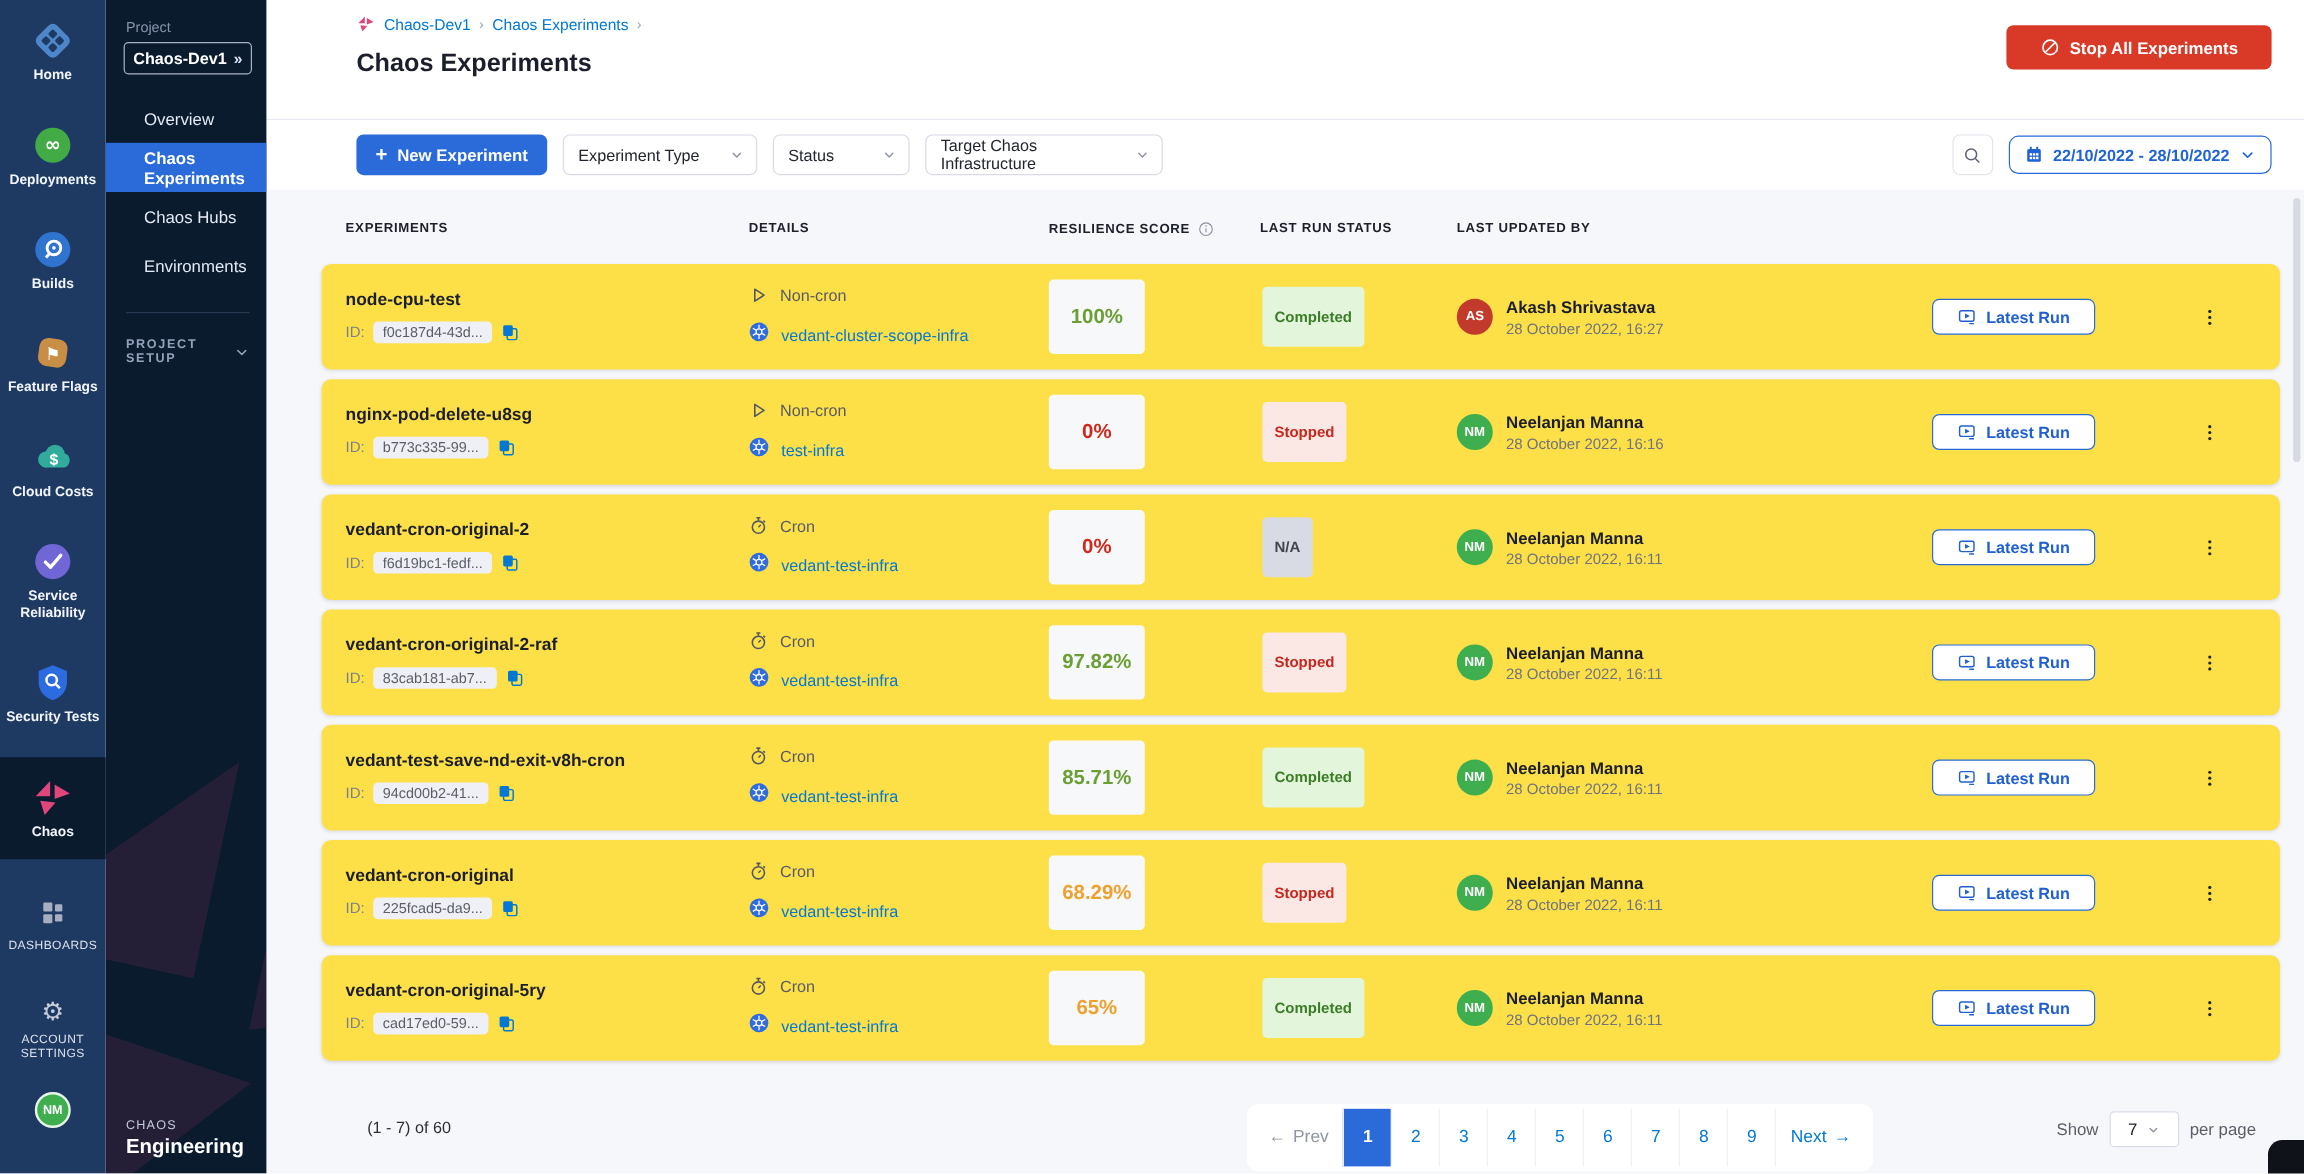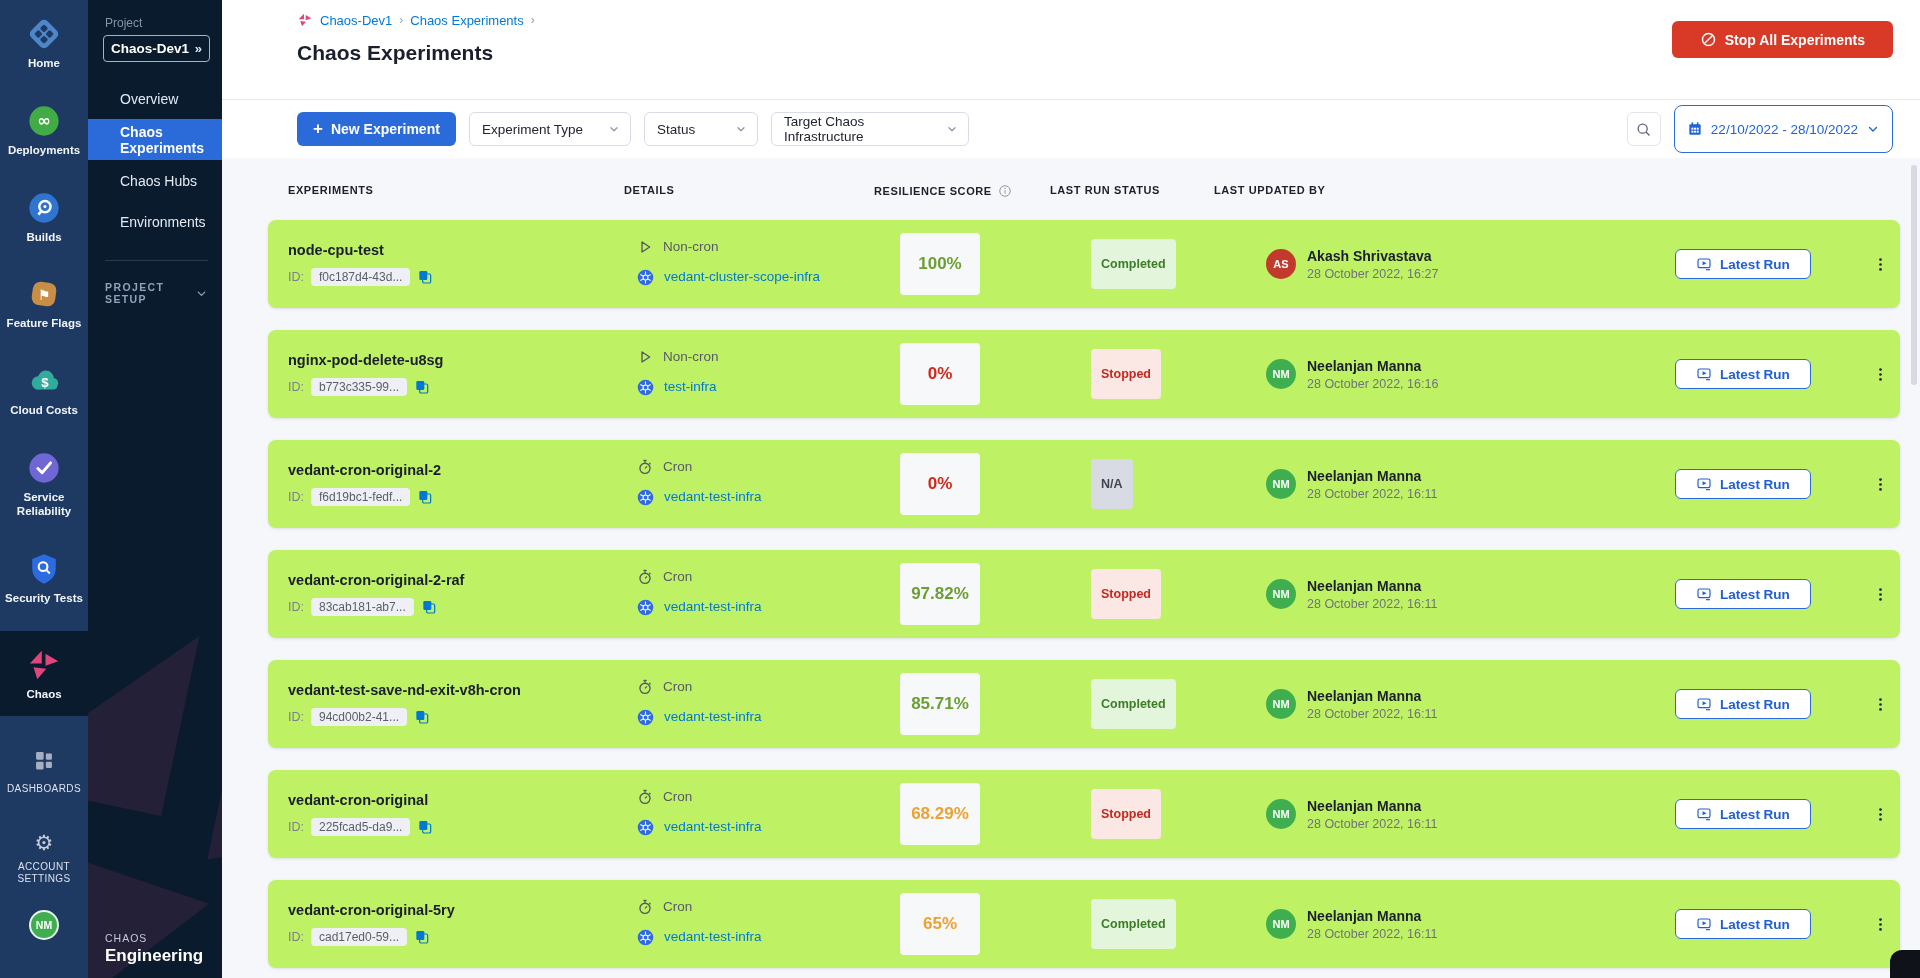--- a/index.html
+++ b/index.html
@@ -42,37 +42,37 @@
   .stop-all-btn { position:absolute; right:27px; top:21px; background:#d93a28; color:#fff; border:none; border-radius:6px; height:37px; padding:0 28px; font-size:14px; font-weight:bold; display:flex; align-items:center; gap:8px; cursor:pointer; font-family:inherit; }
 
   .toolbar { height:58px; display:flex; align-items:center; padding:0 27px 0 75px; gap:13px; background:#fff; }
   .new-exp-btn { background:#2a6bd9; color:#fff; border:none; border-radius:6px; height:34px; padding:0 16px; font-size:14px; font-weight:bold; display:flex; align-items:center; gap:8px; cursor:pointer; font-family:inherit; }
   .new-exp-btn .plus { font-size:17px; font-weight:bold; }
   .filter-dd { background:#fff; border:1px solid #d9dce6; border-radius:6px; height:34px; display:flex; align-items:center; justify-content:space-between; gap:10px; padding:0 10px 0 12px; font-size:13.5px; color:#22242f; cursor:pointer; }
   .filter-dd .chev { color:#8e93a3; display:flex; }
   .w-etype { width:162px; } .w-status { width:114px; } .w-target { width:198px; }
   .tb-spacer { flex:1; }
   .search-btn { width:34px; height:34px; border:1px solid #e3e5ec; background:#fff; border-radius:6px; display:flex; align-items:center; justify-content:center; color:#5e6270; cursor:pointer; }
-  .date-btn { border:1.5px solid #2a6bd9; background:#fff; color:#1f63d6; border-radius:8px; height:48px; padding:0 12px; font-size:13.5px; font-weight:normal; display:flex; align-items:center; gap:8px; cursor:pointer; font-family:inherit; }
+  .date-btn { border:1.5px solid #2a6bd9; background:#fff; color:#1f63d6; border-radius:8px; height:32px; padding:0 12px; font-size:13.5px; font-weight:bold; display:flex; align-items:center; gap:8px; cursor:pointer; font-family:inherit; }
 
   
   .zone { flex:1; background:#f6f7fb; padding:18px 20px 0 46px; position:relative; overflow:hidden; }
   .grid-cols { display:grid; grid-template-columns:336px 250px 176px 164px 372px 196px 1fr; align-items:center; }
   .thead { height:44px; padding-left:20px; align-items:start; }
   .th { font-size:11px; font-weight:bold; letter-spacing:.6px; color:#1d1f2b; display:flex; align-items:center; gap:6px; padding-top:8px; }
   .th .info { color:#8b8f9c; display:flex; cursor:pointer; }
 
-  .row-card { background:#bef264; border-radius:8px; box-shadow:0 1px 3px rgba(40,48,70,.12); height:88px; margin-bottom:22px; padding-left:20px; cursor:pointer;gap:13px; }
+  .row-card { background:#fde047; border-radius:8px; box-shadow:0 1px 3px rgba(40,48,70,.12); height:88px; margin-bottom:8px; padding-left:20px; cursor:pointer; }
   .exp-cell .exp-name { font-size:14.5px; font-weight:bold; color:#1b1e2c; margin-bottom:10px; }
   .idrow { display:flex; align-items:center; gap:7px; }
   .idrow .idlab { font-size:12.5px; color:#7c7f8a; }
   .idrow .idchip { background:#eef0f5; border-radius:4px; padding:2px 8px; font-size:12px; color:#5b5e68; }
   .idrow .copy { color:#0278d5; display:flex; cursor:pointer; }
 
-  .det-cell .drow { display:flex; gap:10px; }
+  .det-cell .drow { display:flex; align-items:center; gap:10px; }
   .det-cell .drow + .drow { margin-top:14px; }
   .sched-txt { font-size:13.5px; color:#585b66; }
   .sched-ic { color:#54575f; display:none; }
   [data-cron="non-cron"] .sched-ic.play-icon { display:flex; }
   [data-cron="cron"] .sched-ic.stopwatch-icon { display:flex; }
   .infra-link { font-size:13.5px; color:#0278d5; text-decoration:none; cursor:pointer; }
 
   .score-box { width:80px; height:62px; background:#f7f8fa; border-radius:4px; display:flex; align-items:center; justify-content:center; font-size:17px; font-weight:bold; }
   [data-tone="green"] .score-box { color:#6b9e33; }
   [data-tone="red"] .score-box { color:#d0281b; }

